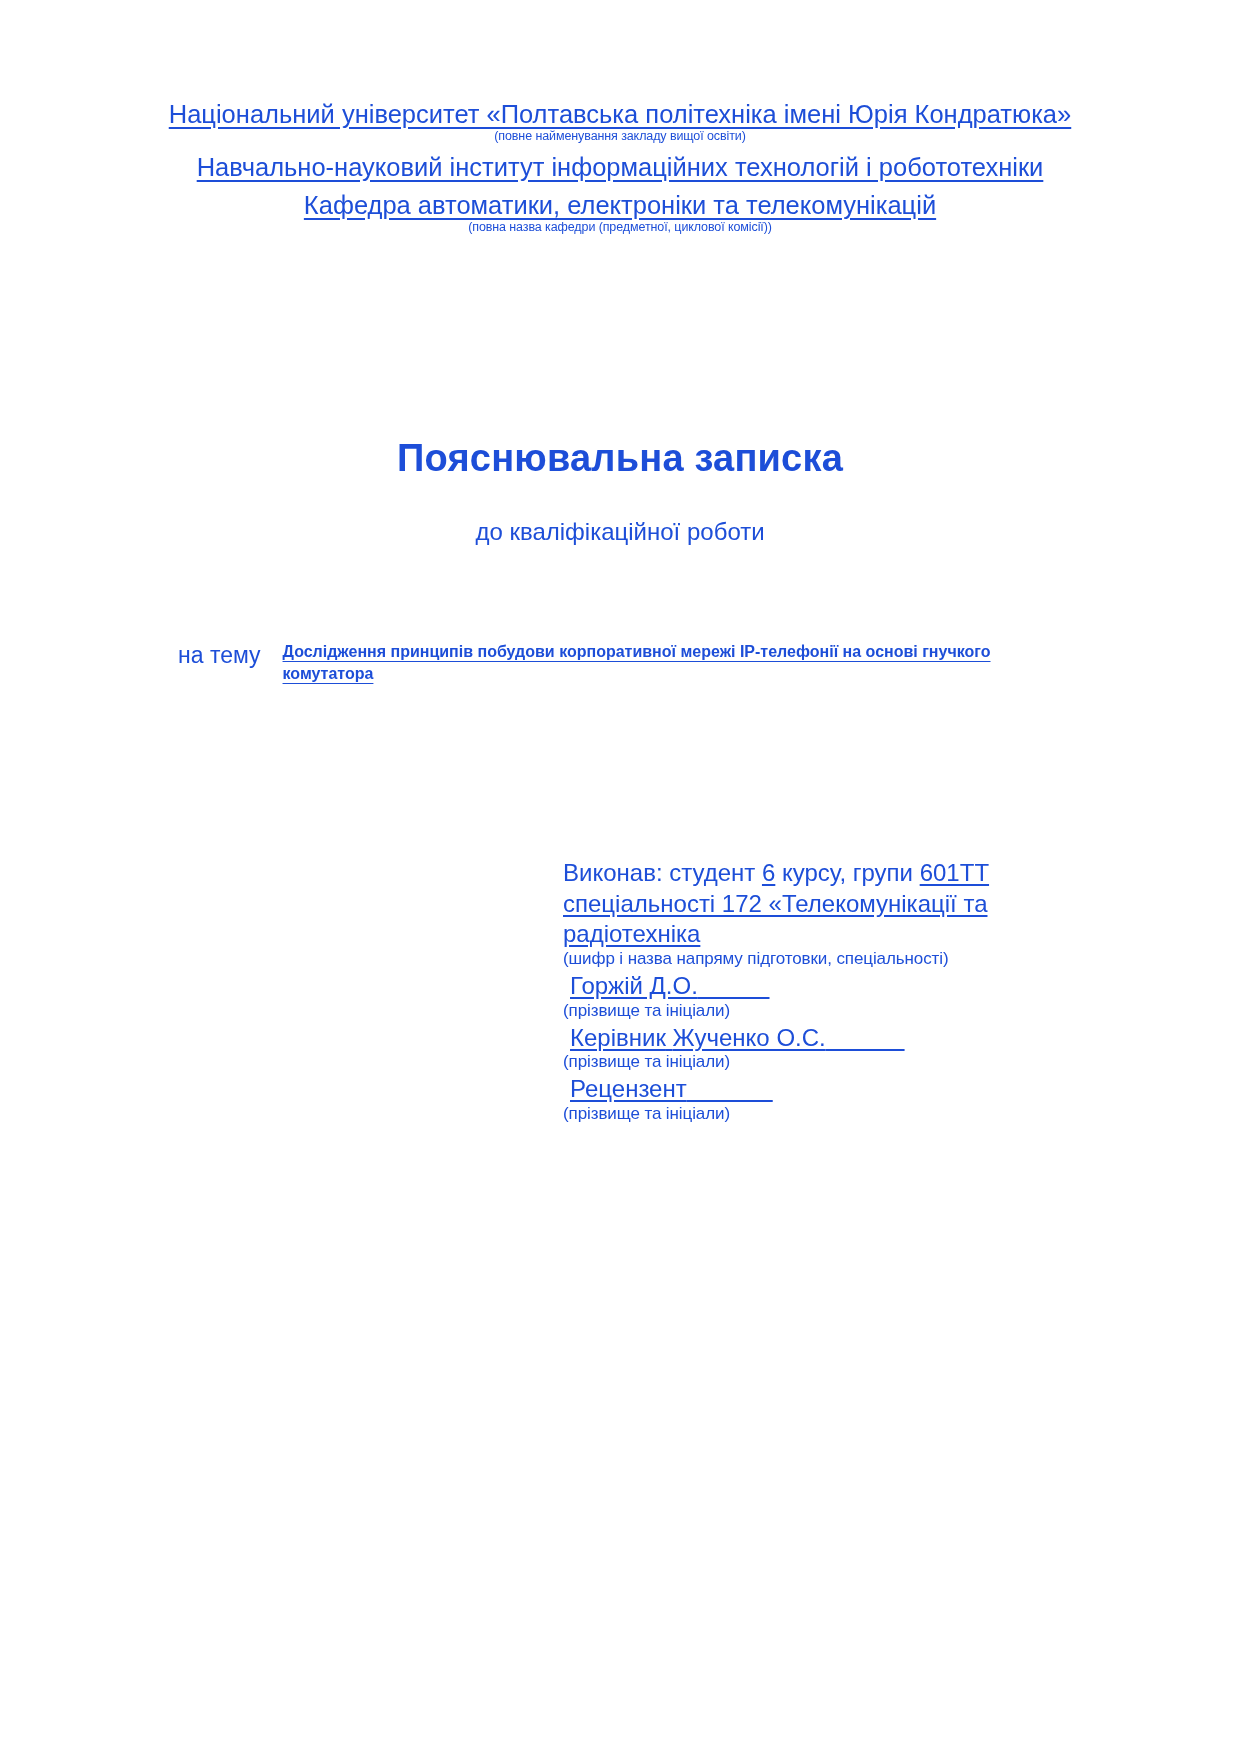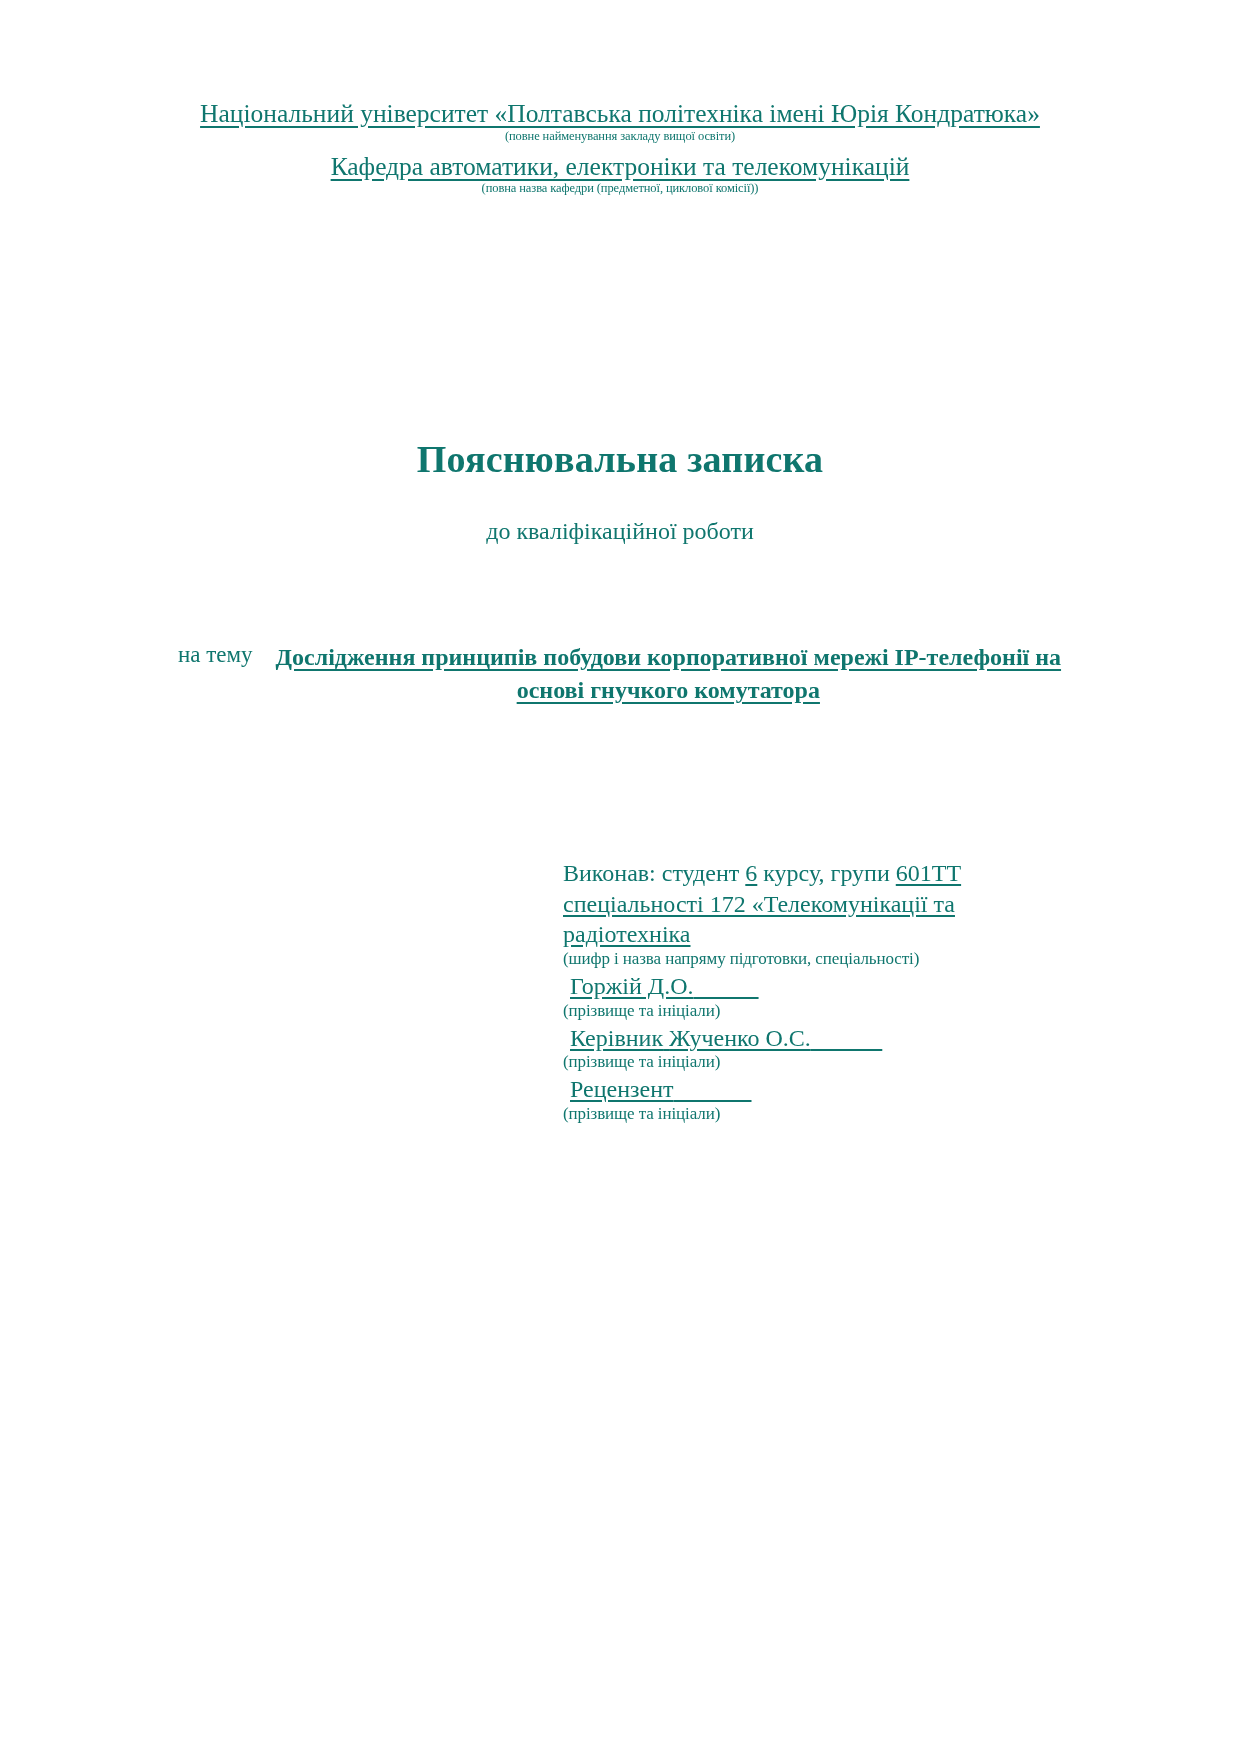--- a/index.html
+++ b/index.html
@@ -7,22 +7,22 @@
     margin: 0;
     padding: 0;
     background: #ffffff;
   }
   .page {
     position: relative;
     width: 1240px;
     height: 1236px;
     margin: 0 auto;
     background: #ffffff;
-    color: #0f766e;
-    font-family: Liberation Serif, serif;
+    color: #1d4ed8;
+    font-family: Liberation Sans, sans-serif;
     overflow: hidden;
     box-sizing: border-box;
   }
   .u       { text-decoration: underline; text-underline-offset: 3px; }
   .cap {
     font-size: 12.5px;
     line-height: 1.05;
     text-align: center;
     letter-spacing: -0.1px;
     margin-top: 1px;
@@ -97,24 +97,24 @@
     align-items: flex-start;
   }
   .topic-label {
     font-size: 23px;
     white-space: nowrap;
     padding-top: 1px;
   }
   .topic-value {
     flex: 1;
     margin-left: 22px;
-    font-size: 24px;
+    font-size: 16px;
     font-weight: bold;
     line-height: 1.38;
-    text-align: center;
+    text-align: left;
     text-decoration: underline;
     text-underline-offset: 4px;
   }
 
   
   .author-block {
     position: absolute;
     left: 563px;
     top: 858px;
     width: 470px;
@@ -157,20 +157,23 @@
   <div class="header">
 
     <div class="org-block">
       <div class="org-line">
         <span class="u">Національний університет «Полтавська політехніка імені Юрія Кондратюка»</span>
       </div>
       <div class="cap">(повне найменування закладу вищої освіти)</div>
     </div>
 
     <div class="org-block">
+      <div class="org-line">
+        <span class="u">Навчально-науковий інститут інформаційних технологій і робототехніки</span>
+      </div>
     </div>
 
     <div class="org-block">
       <div class="org-line">
         <span class="u">Кафедра автоматики, електроніки та телекомунікацій</span>
       </div>
       <div class="cap">(повна назва кафедри (предметної, циклової комісії))</div>
     </div>
 
   </div>

